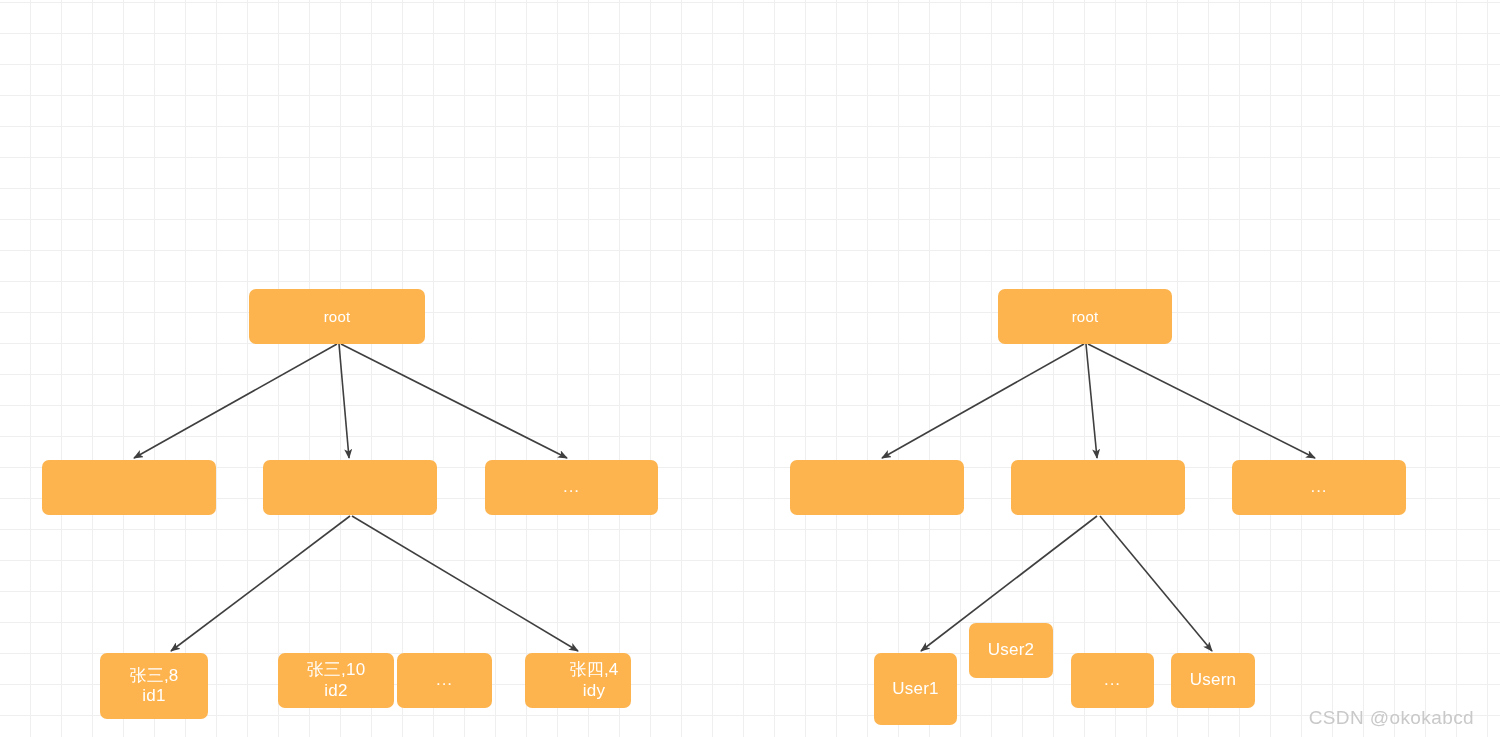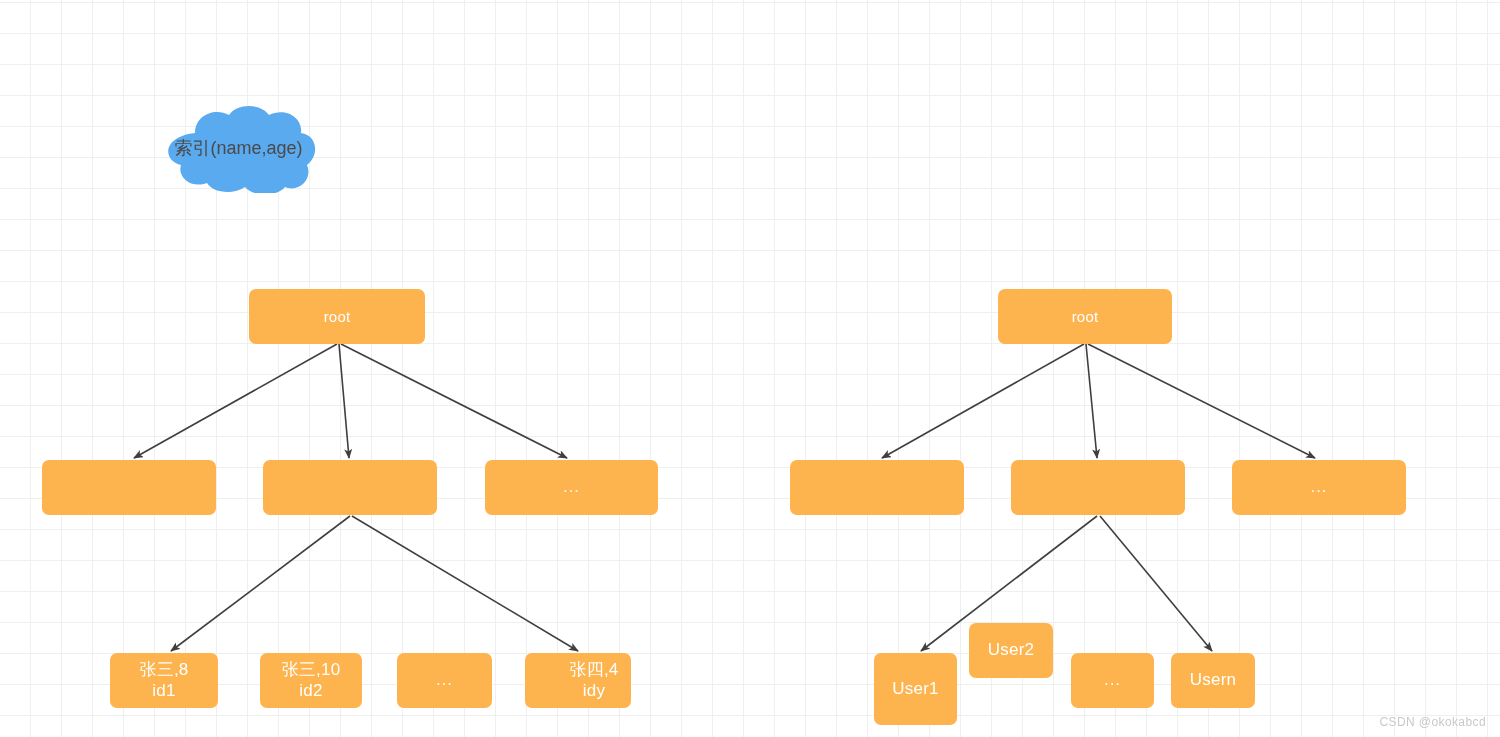--- a/index.html
+++ b/index.html
@@ -79,24 +79,24 @@
   .cloud-label {
     position: relative;
     z-index: 2;
     color: #4a4a4a;
     font-size: 18px;
     white-space: nowrap;
     font-family: "Liberation Sans", "DejaVu Sans", sans-serif;
   }
   .watermark {
     position: absolute;
-    right: 14px;
+    right: 26px;
     bottom: 8px;
     color: #c9c9c9;
-    font-size: 12px;
+    font-size: 19px;
     letter-spacing: 0.4px;
     user-select: none;
   }
 </style>
 </head>
 <body>
 
 <div id="canvas">
 
   <svg id="edges" viewBox="0 0 1500 737">
@@ -112,45 +112,36 @@
         <line x1="350" y1="516" x2="171" y2="651" marker-end="url(#arrowhead)"></line>
         <line x1="352" y1="516" x2="578" y2="651" marker-end="url(#arrowhead)"></line>
         <line x1="1084" y1="344" x2="882" y2="458" marker-end="url(#arrowhead)"></line>
         <line x1="1086" y1="344" x2="1097" y2="458" marker-end="url(#arrowhead)"></line>
         <line x1="1088" y1="344" x2="1315" y2="458" marker-end="url(#arrowhead)"></line>
         <line x1="1097" y1="516" x2="921" y2="651" marker-end="url(#arrowhead)"></line>
         <line x1="1100" y1="516" x2="1212" y2="651" marker-end="url(#arrowhead)"></line>
       </g>
   </svg>
 
-  <div class="cloud" id="cloud-0" style="left: 157px; top: 103px; width: 163px; height: 90px;">
-    <svg viewBox="0 0 163 90" width="163" height="90">
-      <path d="M38,30 C38,12 58,4 72,12 C80,0 104,0 112,12 C128,4 146,14 144,30
-               C160,32 163,52 150,62 C156,76 142,90 128,84
-               C120,94 96,94 88,84 C76,92 56,90 50,80
-               C34,86 20,74 24,62 C6,58 4,34 38,30 Z" fill="#5aaaf0"></path>
-    </svg>
-    <span class="cloud-label">索引(name,age)</span>
-  </div>
 
 
   <div id="nodes">
       <div class="box root" style="left: 249px; top: 289px; width: 176px; height: 55px;">
         <span class="line">root</span>
       </div>
       <div class="box mid" style="left: 42px; top: 460px; width: 174px; height: 55px;"></div>
       <div class="box mid" style="left: 263px; top: 460px; width: 174px; height: 55px;"></div>
       <div class="box mid" style="left: 485px; top: 460px; width: 173px; height: 55px;">
         <span class="line ellipsis">...</span>
       </div>
-      <div class="box leaf" style="left: 110px; top: 653px; width: 108px; height: 55px;">
+      <div class="box leaf" style="left: 100px; top: 653px; width: 108px; height: 66px;">
         <span class="line">张三,8</span>
         <span class="line">id1</span>
       </div>
-      <div class="box leaf" style="left: 260px; top: 653px; width: 102px; height: 55px;">
+      <div class="box leaf" style="left: 278px; top: 653px; width: 116px; height: 55px;">
         <span class="line">张三,10</span>
         <span class="line">id2</span>
       </div>
       <div class="box leaf" style="left: 397px; top: 653px; width: 95px; height: 55px;">
         <span class="line ellipsis">...</span>
       </div>
       <div class="box leaf" style="left: 525px; top: 653px; width: 106px; height: 55px; padding-left: 32px;">
         <span class="line">张四,4</span>
         <span class="line">idy</span>
       </div>

